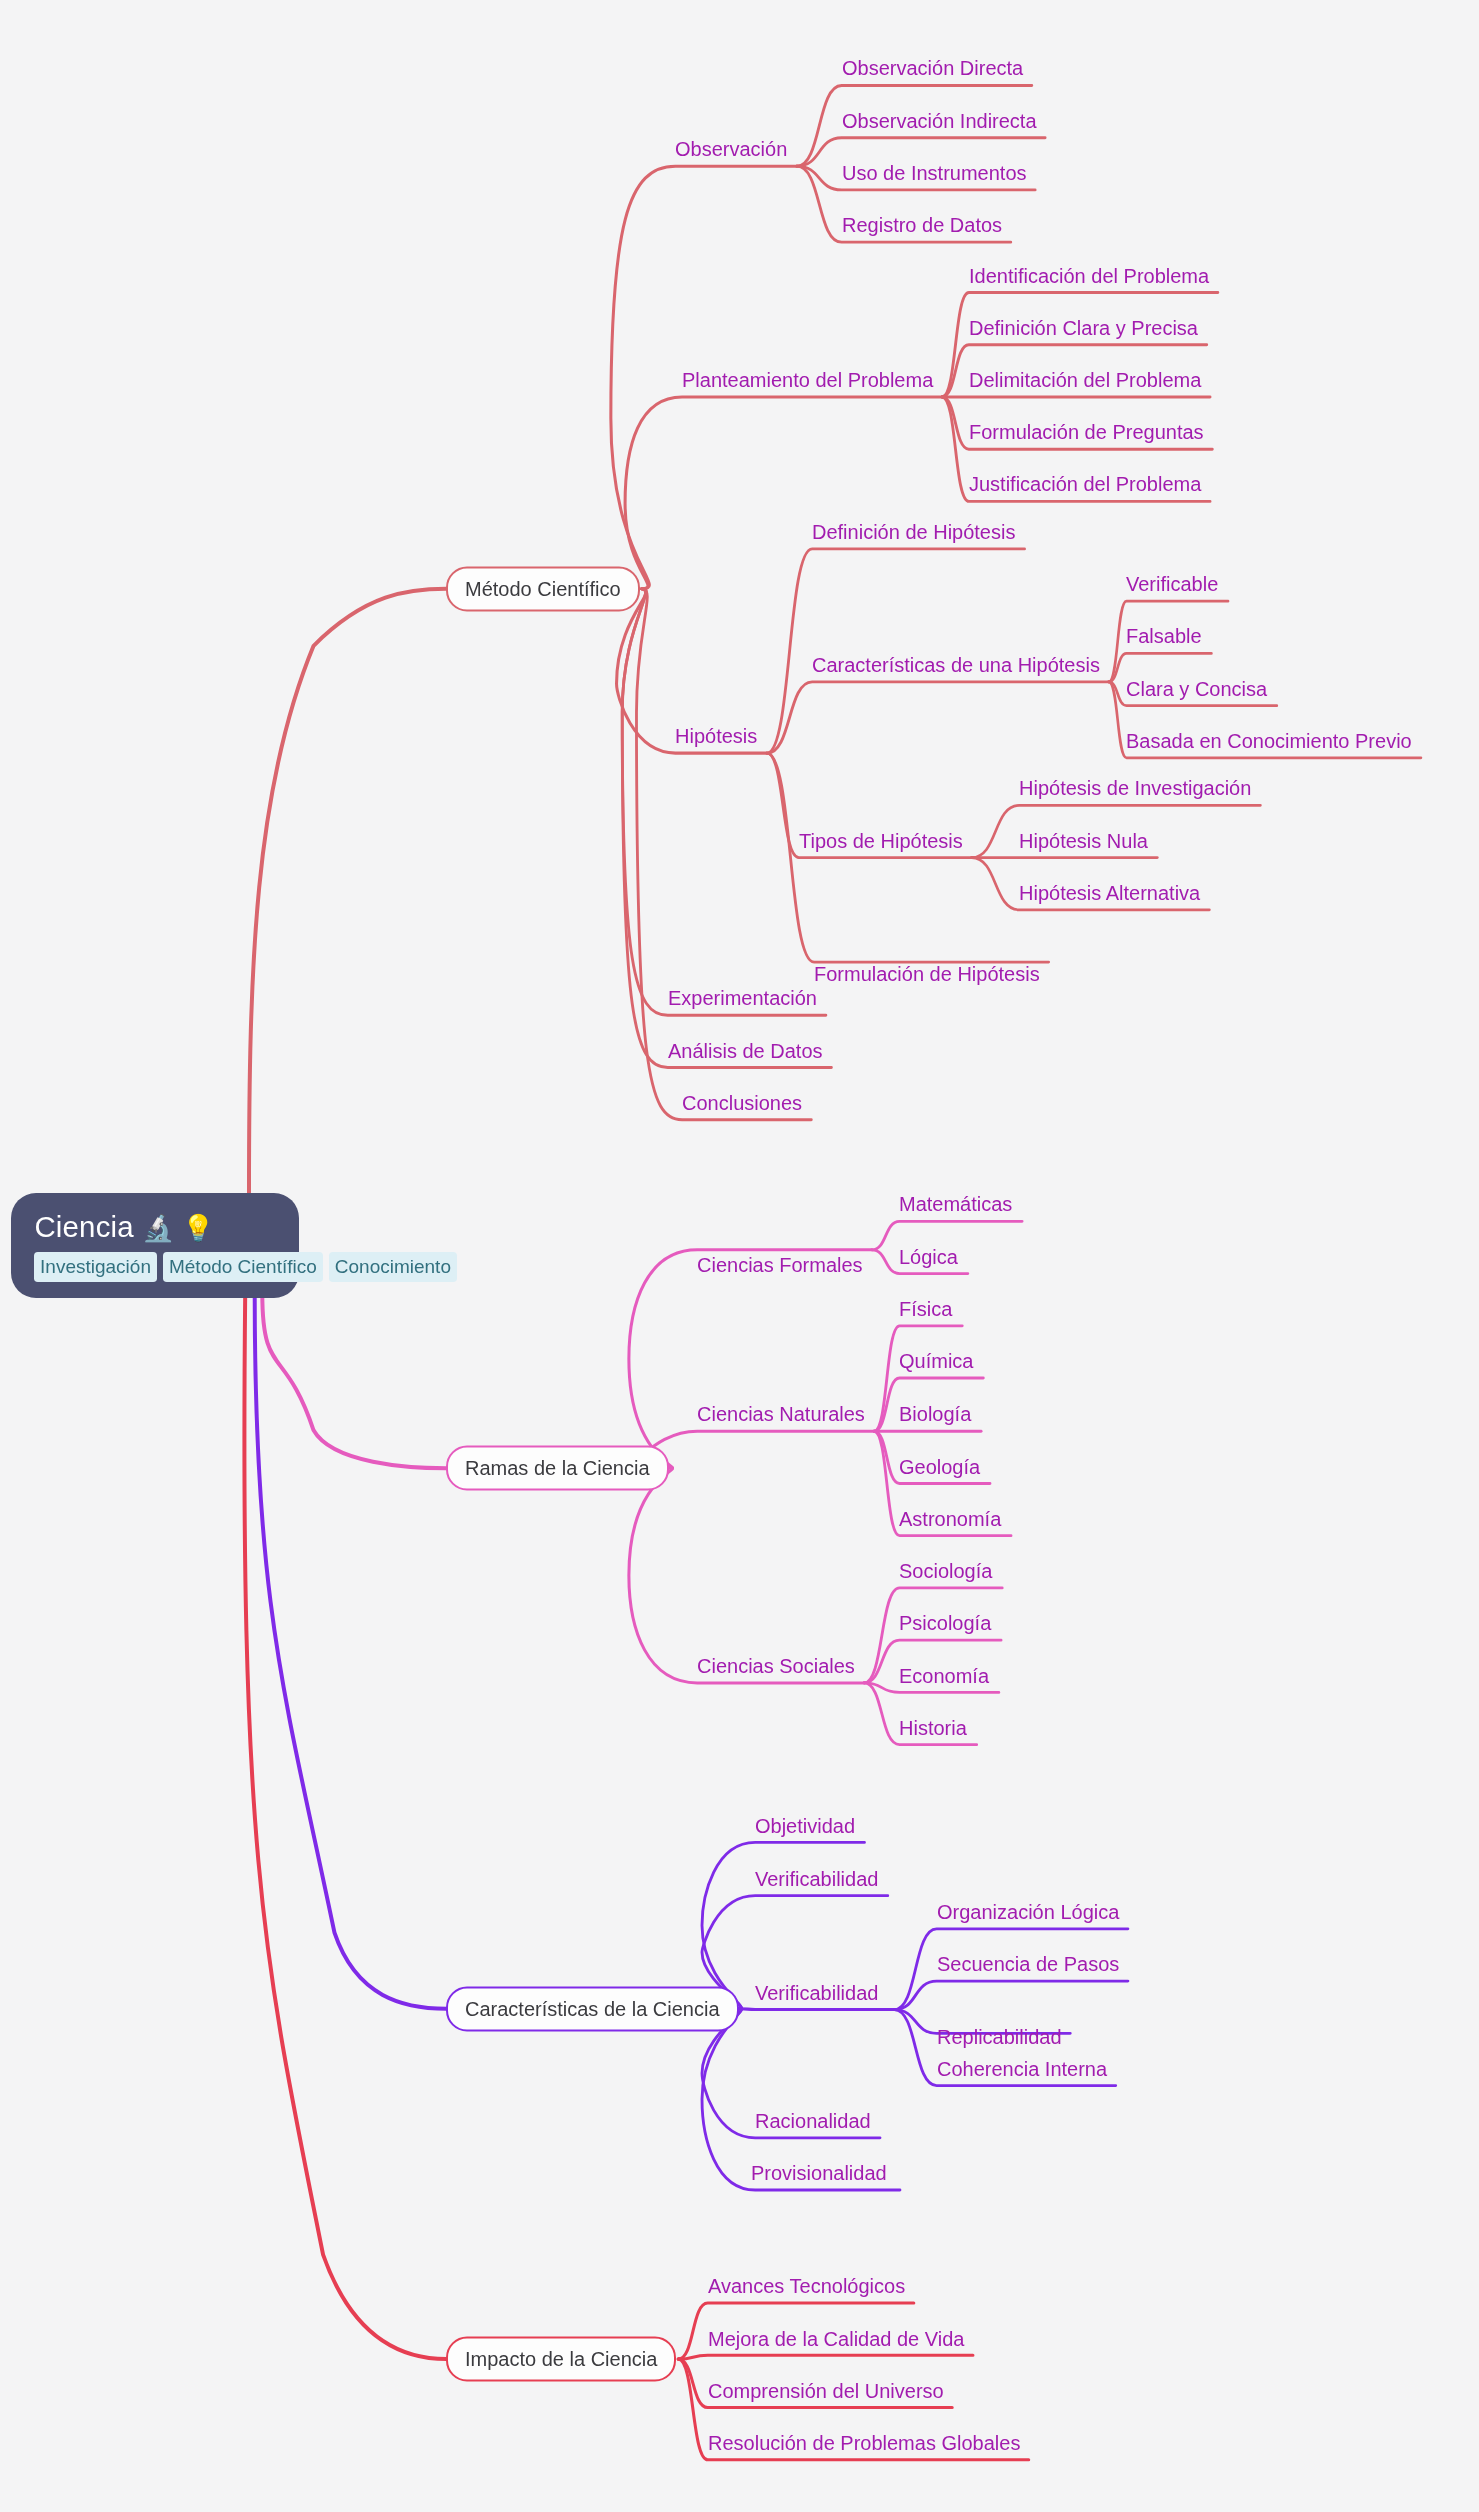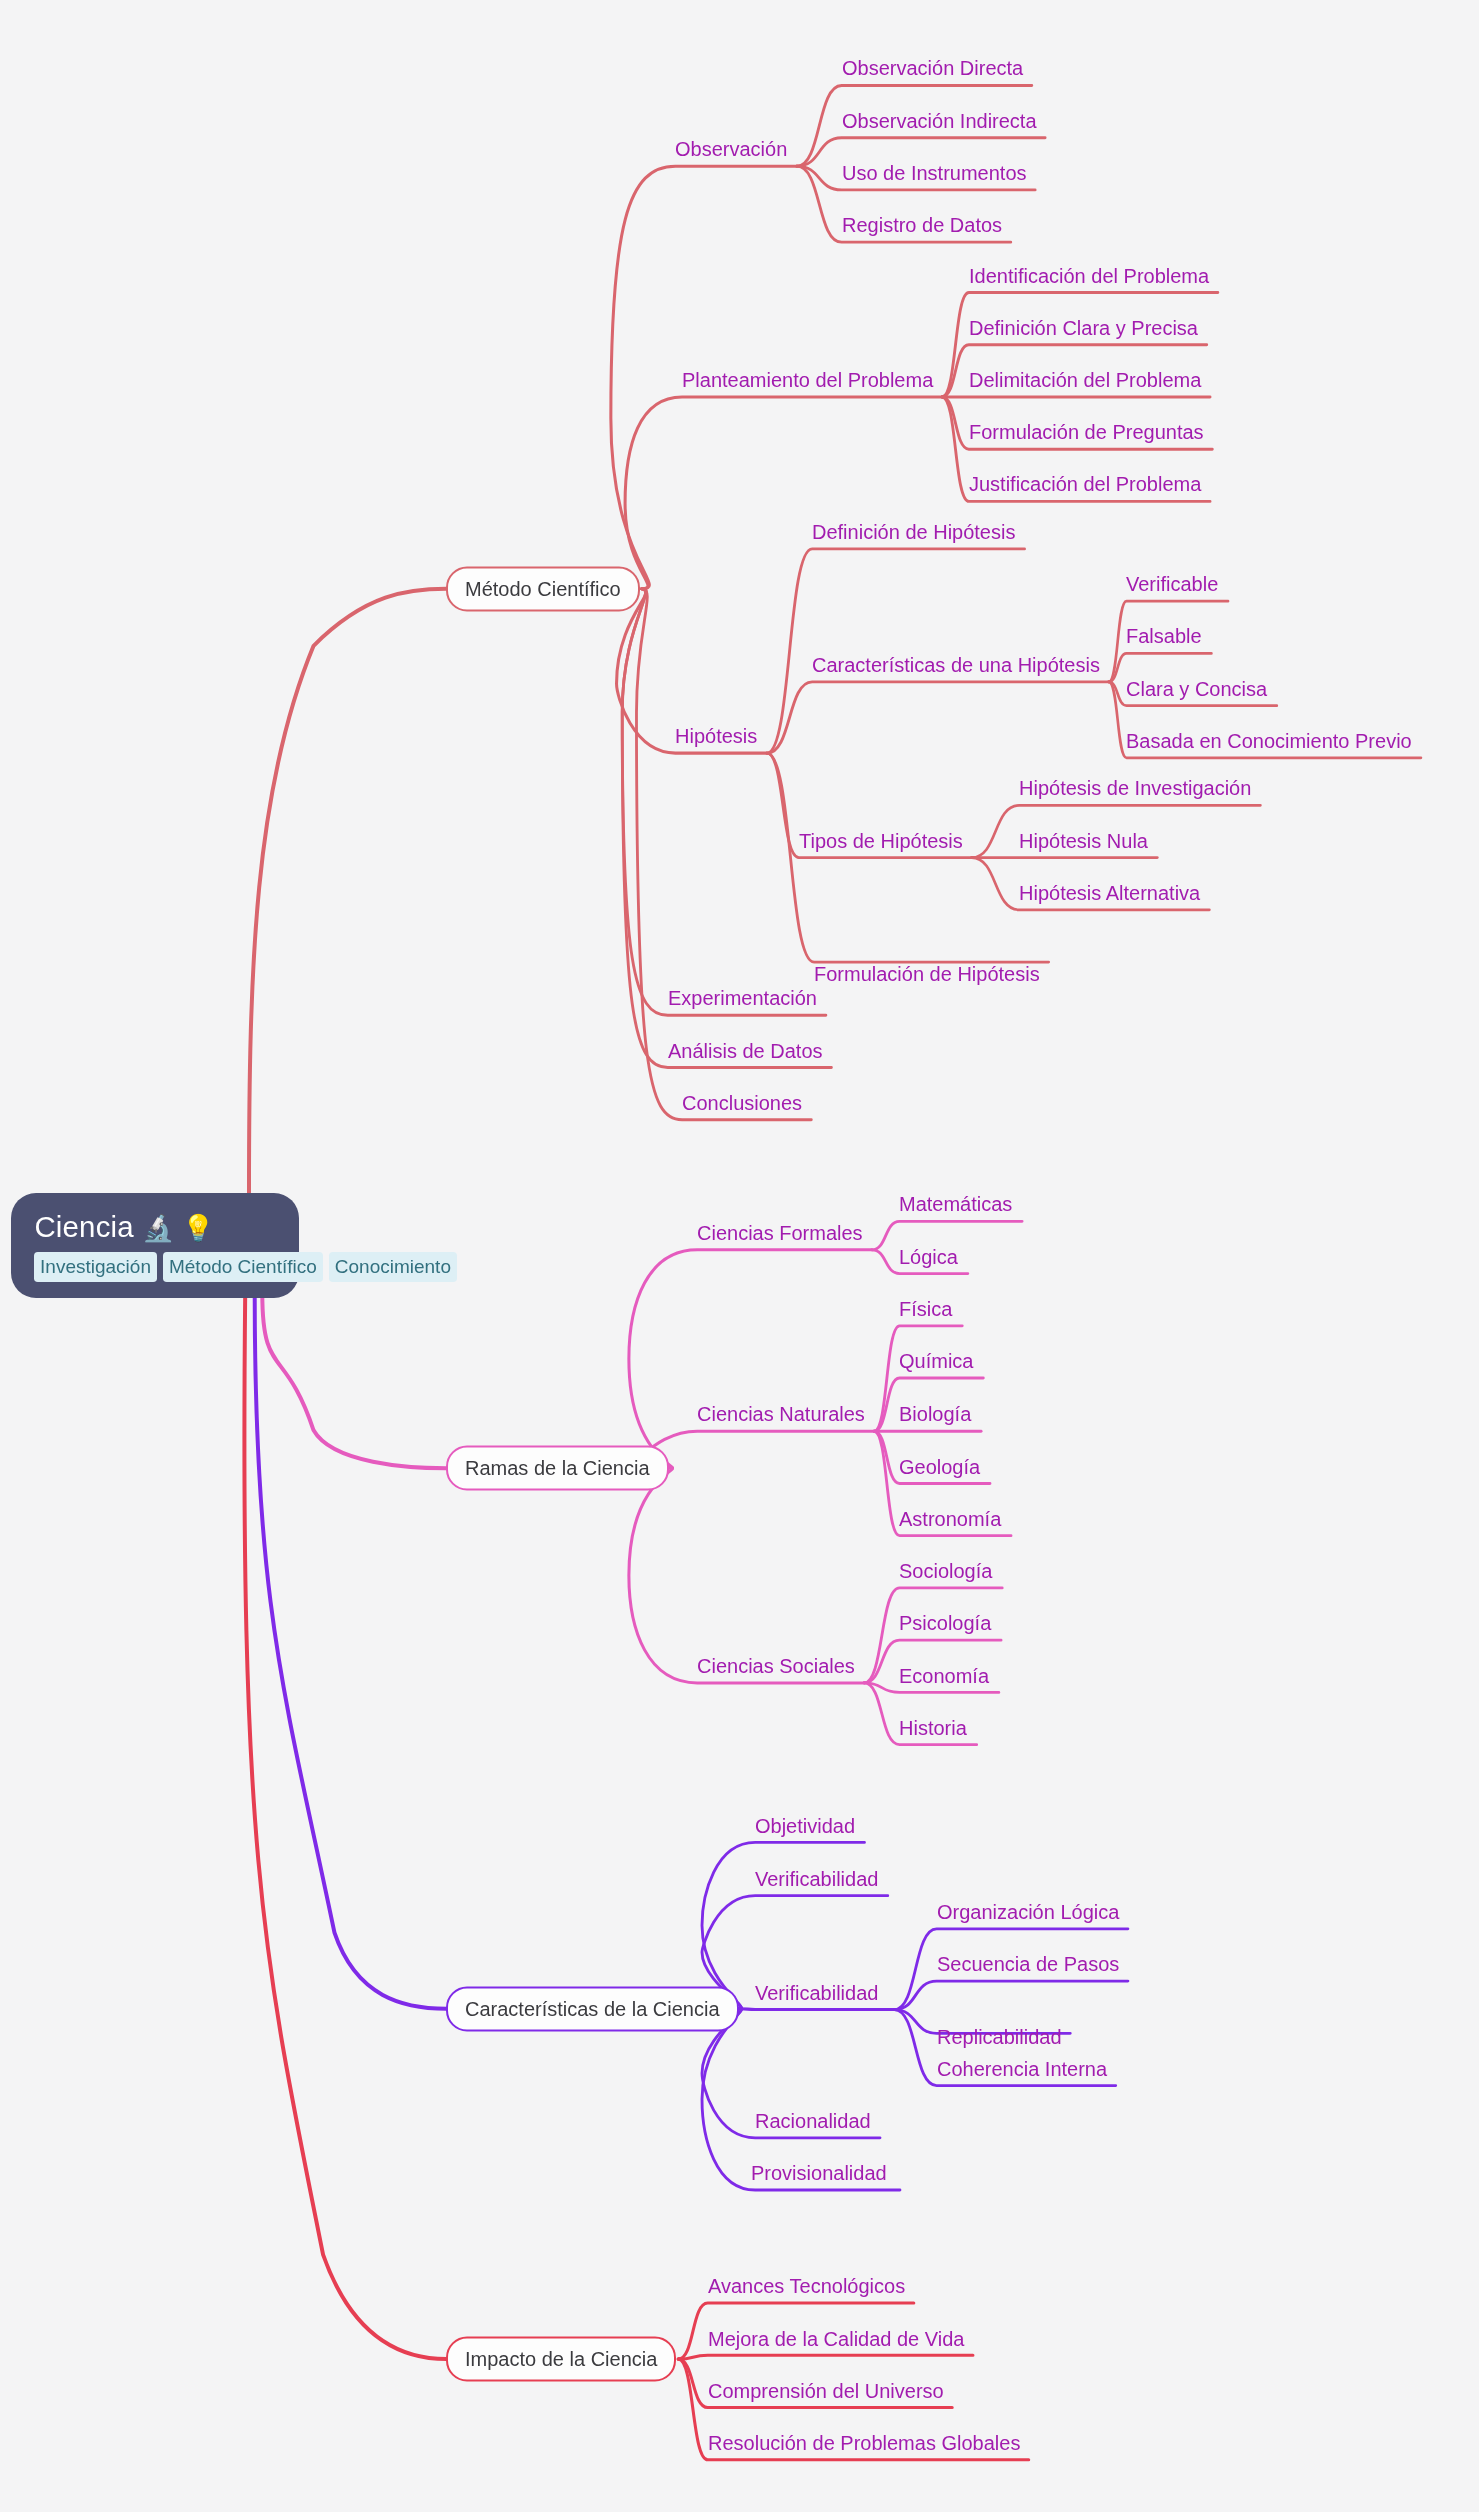--- a/index.html
+++ b/index.html
@@ -196,21 +196,21 @@
   <div class="lbl" style="left:1019px; top:910px;">Hipótesis Alternativa</div>
 
   <div class="lbl" style="left:814px; top:951px;margin-top:40px;">Formulación de Hipótesis</div>
 
   <div class="lbl" style="left:668px; top:1015px;">Experimentación</div>
   <div class="lbl" style="left:668px; top:1068px;">Análisis de Datos</div>
   <div class="lbl" style="left:682px; top:1120px;">Conclusiones</div>
 
   <div class="pill c-pink" style="left:446px; top:1468px;">Ramas de la Ciencia</div>
 
-  <div class="lbl" style="left:697px; top:1250px;">Ciencias Formales</div>
+  <div class="lbl" style="left:697px; top:1282px;">Ciencias Formales</div>
   <div class="lbl" style="left:899px; top:1221px;">Matemáticas</div>
   <div class="lbl" style="left:899px; top:1274px;">Lógica</div>
 
   <div class="lbl" style="left:697px; top:1431px;">Ciencias Naturales</div>
   <div class="lbl" style="left:899px; top:1326px;">Física</div>
   <div class="lbl" style="left:899px; top:1378px;">Química</div>
   <div class="lbl" style="left:899px; top:1431px;">Biología</div>
   <div class="lbl" style="left:899px; top:1484px;">Geología</div>
   <div class="lbl" style="left:899px; top:1536px;">Astronomía</div>
 

